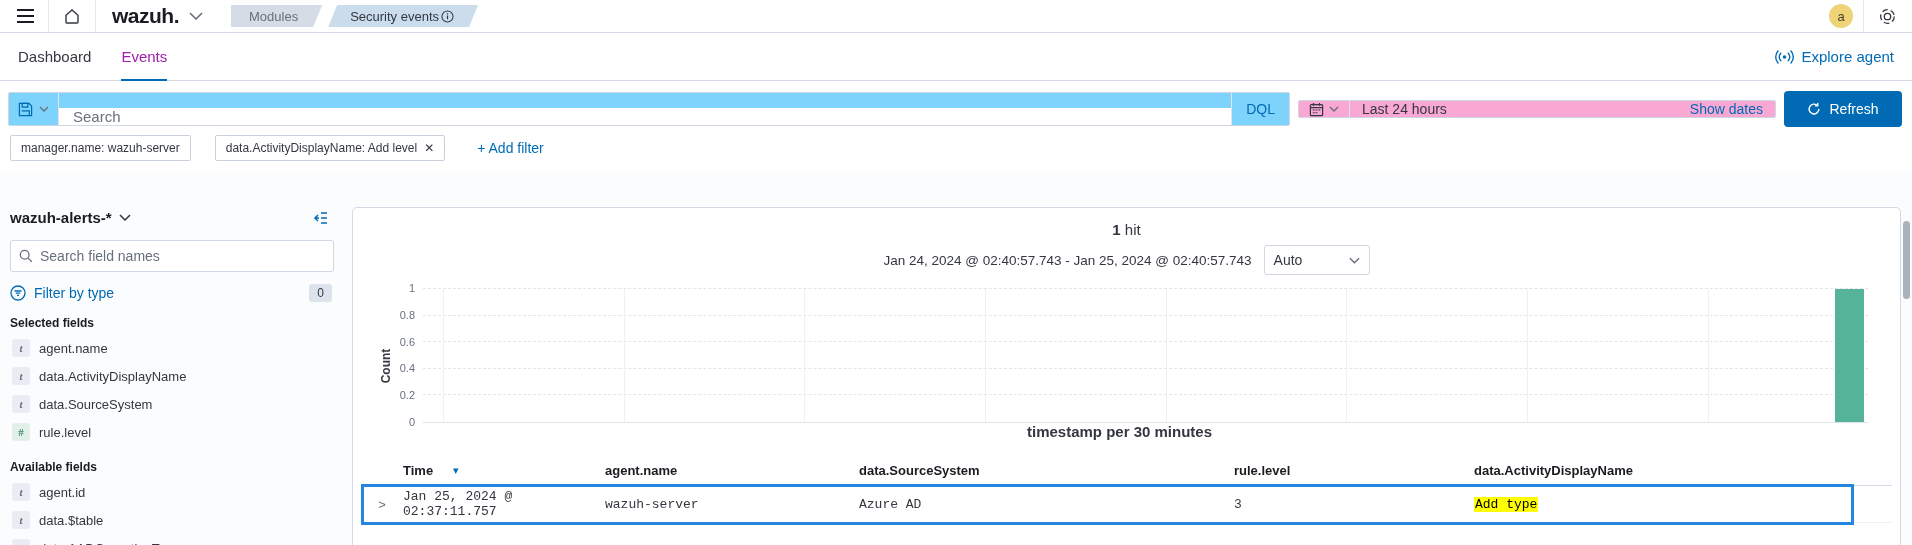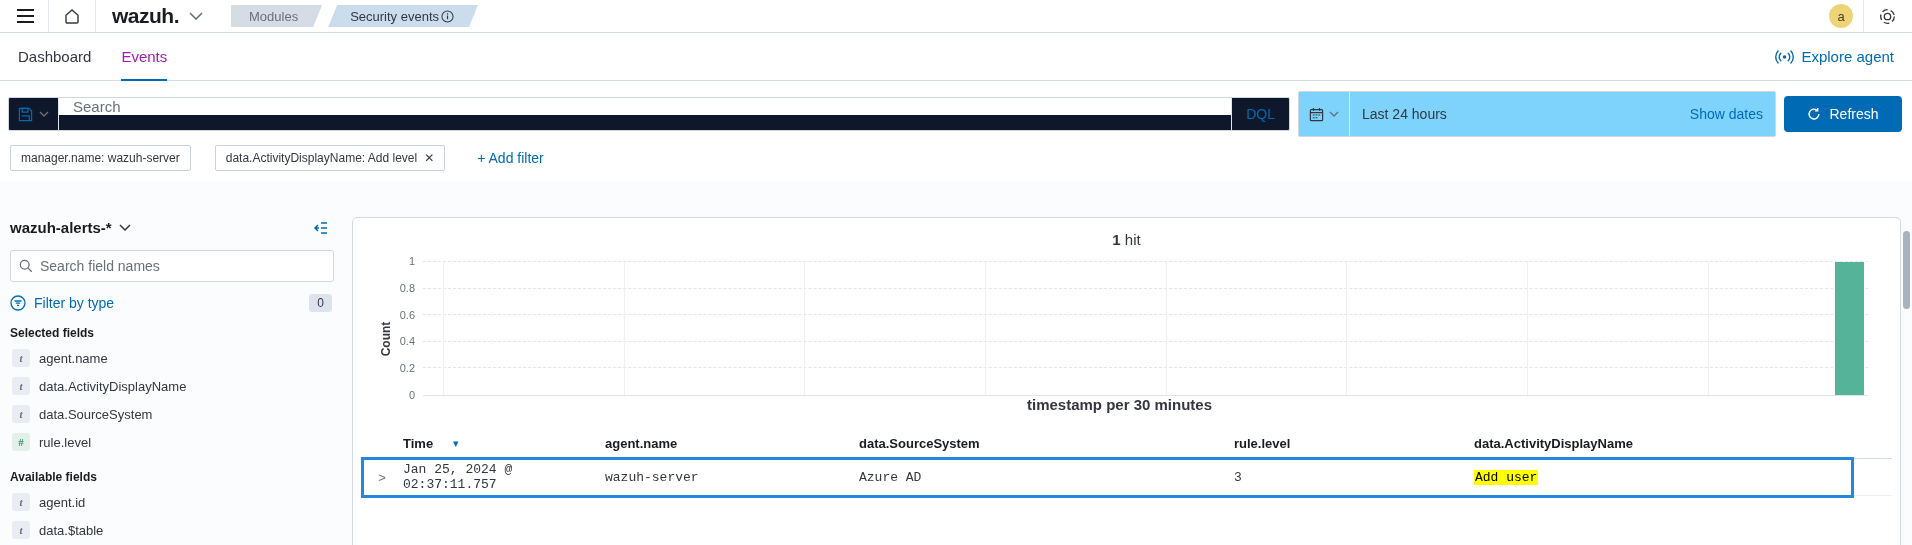--- a/index.html
+++ b/index.html
@@ -20,26 +20,26 @@
 
   
   .tabbar { height:48px; display:flex; align-items:stretch; border-bottom:1px solid #d3dae6; padding:0 18px; background:#fff; }
   .tab { display:flex; align-items:center; font-size:15px; margin-right:30px; cursor:pointer; color:#343741; position:relative; }
   .tab.active { color:#a21caf; font-weight:500; }
   .tab.active::after { content:""; position:absolute; left:0; right:0; bottom:-1px; height:2px; background:#006BB4; }
   .explore { margin-left:auto; display:flex; align-items:center; gap:7px; color:#006BB4; font-size:15px; cursor:pointer; }
 
   
   .querybar { display:flex; align-items:center; gap:8px; padding:10px 10px 6px 8px; background:#fff; }
-  .query-box { flex:1; height:34px; display:flex; align-items:flex-start; border:1px solid #cfd7e2; border-radius:2px; background:#0f172a; }
+  .query-box { flex:1; height:34px; display:flex; align-items:flex-end; border:1px solid #cfd7e2; border-radius:2px; background:#7dd3fc; }
   .save-seg { display:flex; align-items:center; gap:6px; padding:0 9px; height:100%; border-right:1px solid #e0e5ee; cursor:pointer; }
   .query-input { flex:1; border:none; outline:none; font-size:15px; padding:0 14px; color:#343741; font-family:inherit; }
   .query-input::placeholder { color:#69707d; }
   .dql-seg { padding:0 14px; height:100%; display:flex; align-items:center; font-size:14px; color:#006BB4; border-left:1px solid #e0e5ee; cursor:pointer; }
-  .datepicker { width:478px; height:46px; display:flex; align-items:center; border:1px solid #cfd7e2; border-radius:2px; background:#7dd3fc; }
+  .datepicker { width:478px; height:18px; display:flex; align-items:center; border:1px solid #cfd7e2; border-radius:2px; background:#f9a8d4; }
   .cal-seg { display:flex; align-items:center; gap:5px; padding:0 10px; height:100%; border-right:1px solid #e0e5ee; cursor:pointer; }
   .range-text { flex:1; font-size:14px; color:#343741; padding-left:12px; cursor:pointer; }
   .show-dates { padding:0 12px; font-size:14px; color:#006BB4; cursor:pointer; white-space:nowrap; }
   .refresh-btn { width:118px; height:36px; background:#006BB4; color:#fff; border:none; border-radius:4px; font-size:14px; font-weight:500; display:flex; align-items:center; justify-content:center; gap:8px; cursor:pointer; font-family:inherit; }
 
   
   .filterbar { display:flex; align-items:center; gap:24px; padding:2px 10px 10px 10px; background:#fff; }
   .pill { display:flex; align-items:center; gap:7px; border:1px solid #c9d1dc; border-radius:2px; background:#fff; height:26px; padding:0 10px; font-size:12px; color:#343741; cursor:pointer; }
   .pill .x { font-size:12px; color:#343741; cursor:pointer; }
   .add-filter { color:#006BB4; font-size:14px; margin-left:8px; cursor:pointer; }
@@ -280,20 +280,29 @@
           <span class="field-name">data.AADOperationType</span>
         </div>
       </div>
   </aside>
 
   <main class="panel">
     <div class="hits-line">
       <b>1</b>
       <span> </span><span>hit</span>
     </div>
+    <div class="hits-sub">
+      <span class="hits-range">Jan 24, 2024 @ 02:40:57.743 - Jan 25, 2024 @ 02:40:57.743</span>
+      <div class="interval-select">
+        <span>Auto</span>
+        <svg width="11" height="7" viewBox="0 0 12 7">
+            <path d="M1 1l5 5 5-5" fill="none" stroke="#69707d" stroke-width="1.5"></path>
+          </svg>
+      </div>
+    </div>
 
     <div class="chart">
       <div class="y-title">Count</div>
       <div class="chart-inner">
         <div class="y-axis">
             <div class="ytick" style="bottom: calc(0% - 5px);">0</div>
             <div class="ytick" style="bottom: calc(20% - 5px);">0.2</div>
             <div class="ytick" style="bottom: calc(40% - 5px);">0.4</div>
             <div class="ytick" style="bottom: calc(60% - 5px);">0.6</div>
             <div class="ytick" style="bottom: calc(80% - 5px);">0.8</div>
@@ -339,20 +348,20 @@
             <span>data.ActivityDisplayName</span>
           </div>
         </div>
       <div id="table-body">
           <div class="tr selected">
             <div class="td ctrl">&gt;</div>
             <div class="td">Jan 25, 2024 @ 02:37:11.757</div>
             <div class="td">wazuh-server</div>
             <div class="td">Azure AD</div>
             <div class="td">3</div>
-            <div class="td"><mark>Add user</mark></div>
+            <div class="td"><mark>Add type</mark></div>
           </div>
         </div>
     </div>
   </main>
 
   <div class="scroll-thumb"></div>
 </div>
 
 </body></html>

